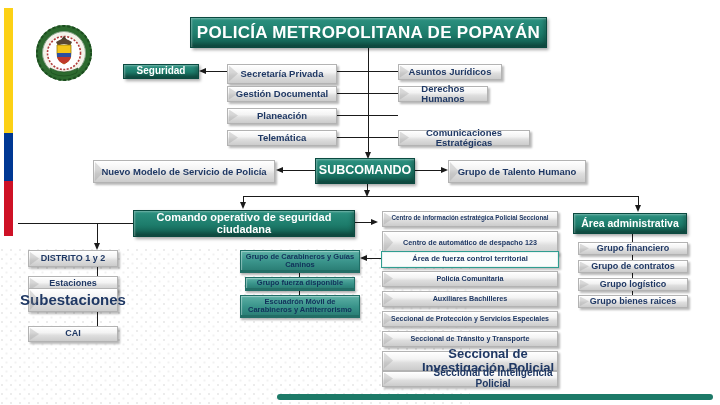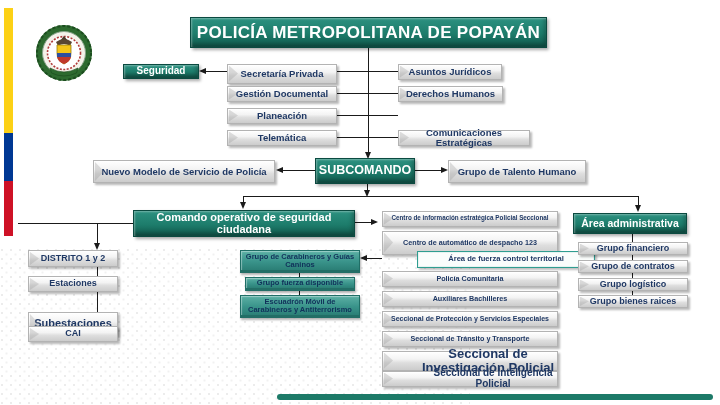--- a/index.html
+++ b/index.html
@@ -41,21 +41,20 @@
   .tealLight {
     color:#10315a; font-weight:bold;
     background:linear-gradient(180deg,#5cb0a5 0%,#3a948b 55%,#2b7f76 100%);
     border:1px solid #1f6e66; border-bottom:3px solid #236e66;
     box-shadow:inset 1px 1px 1px rgba(255,255,255,.4), 1px 1.5px 2px rgba(0,0,0,.3);
   }
   .whiteHi {
     color:#1f3864; font-weight:bold; background:#fafdfc;
     border:1.6px solid #2f9d90;
     box-shadow:1.5px 1.5px 2px rgba(0,0,0,.25), inset 0 0 0 1px #e8f3f1;
-    margin-left:36px;
   }
   .hline, .vline { position:absolute; background:#1a1a1a; z-index:1; }
   .hline { height:1.4px; } .vline { width:1.4px; }
   .arr { position:absolute; width:0; height:0; z-index:2; }
   .arr.left  { border-top:3.5px solid transparent; border-bottom:3.5px solid transparent; border-right:7px solid #1a1a1a; }
   .arr.right { border-top:3.5px solid transparent; border-bottom:3.5px solid transparent; border-left:7px solid #1a1a1a; }
   .arr.down  { border-left:3.5px solid transparent; border-right:3.5px solid transparent; border-top:7px solid #1a1a1a; }
   .bottombar { position:absolute; left:277px; top:394px; width:436px; height:6px;
                background:#1d7a68; border-radius:3px; z-index:3; }
   .emblem { position:absolute; left:33px; top:22px; z-index:2; }
@@ -103,21 +102,21 @@
   <div class="box teal" style="left:123px; top:63.5px; width:76px; height:15px; font-size:10px;">Seguridad</div>
   <div class="hline" style="left:206px; top:71px; width:21px;"></div>
   <div class="arr left" style="left:199px; top:67.5px;"></div>
 
   <div class="box gray" style="left:227px; top:63.5px;  width:110px; height:20px; font-size:9.5px;">Secretaría Privada</div>
   <div class="box gray" style="left:227px; top:85.5px;  width:110px; height:16px; font-size:9.5px;">Gestión Documental</div>
   <div class="box gray" style="left:227px; top:107.5px; width:110px; height:16px; font-size:9.5px;">Planeación</div>
   <div class="box gray" style="left:227px; top:129.5px; width:110px; height:16px; font-size:9.5px;">Telemática</div>
 
   <div class="box gray" style="left:398px; top:63.5px;  width:104px; height:16px; font-size:9.5px;">Asuntos Jurídicos</div>
-  <div class="box gray" style="left:398px; top:85.5px;  width:105px; height:16px; font-size:9.5px;">Derechos Humanos</div>
+  <div class="box gray" style="left:398px; top:85.5px;  width:90px; height:16px; font-size:9.5px;">Derechos Humanos</div>
   <div class="box gray" style="left:398px; top:129.5px; width:132px; height:16px; font-size:9.5px;">Comunicaciones Estratégicas</div>
 
   <div class="box gray" style="left:93px; top:160px; width:182px; height:23px; font-size:9.5px;">Nuevo Modelo de Servicio de Policía</div>
   <div class="box teal" style="left:315px; top:158px; width:100px; height:26px; font-size:12.5px;">SUBCOMANDO</div>
   <div class="box gray" style="left:448px; top:160px; width:138px; height:23px; font-size:9.5px;">Grupo de Talento Humano</div>
   <div class="hline" style="left:283px; top:170px; width:32px;"></div>
   <div class="arr left" style="left:276px; top:166.5px;"></div>
   <div class="hline" style="left:415px; top:170px; width:26px;"></div>
   <div class="arr right" style="left:441px; top:166.5px;"></div>
 
@@ -133,21 +132,21 @@
   <div class="hline" style="left:355px; top:222px; width:17px;"></div>
   <div class="arr right" style="left:371px; top:218.5px;"></div>
 
   <div class="hline" style="left:18px; top:223px; width:115px;"></div>
   <div class="vline" style="left:97px; top:223px; height:21px;"></div>
   <div class="arr down" style="left:93.5px; top:243px;"></div>
   <div class="vline" style="left:97px; top:250px; height:80px;"></div>
 
   <div class="box gray" style="left:28px; top:250px; width:90px; height:17px; font-size:9px;">DISTRITO 1 y 2</div>
   <div class="box gray" style="left:28px; top:276px; width:90px; height:16px; font-size:9px;">Estaciones</div>
-  <div class="box gray" style="left:28px; top:312px; width:90px; height:24px; font-size:11px;">Subestaciones</div>
+  <div class="box gray" style="left:28px; top:288px; width:90px; height:24px; font-size:15px;">Subestaciones</div>
   <div class="box gray" style="left:28px; top:326px; width:90px; height:16px; font-size:9px;">CAI</div>
 
   <div class="vline" style="left:299px; top:272px; height:24px;"></div>
   <div class="box tealLight" style="left:240px; top:250px; width:120px; height:23px; font-size:7.5px; padding:0 4px;">Grupo de Carabineros y Guías Caninos</div>
   <div class="box tealLight" style="left:245px; top:277px; width:110px; height:14px; font-size:7.5px;">Grupo fuerza disponible</div>
   <div class="box tealLight" style="left:240px; top:295px; width:120px; height:23px; font-size:7.5px; padding:0 4px;">Escuadrón Móvil de Carabineros y Antiterrorismo</div>
   <div class="hline" style="left:367px; top:258px; width:15px;"></div>
   <div class="arr left" style="left:360px; top:254.5px;"></div>
 
   <div class="box gray" style="left:382px; top:210.5px; width:176px; height:16px; font-size:6.3px;">Centro de información estratégica Policial Seccional</div>

